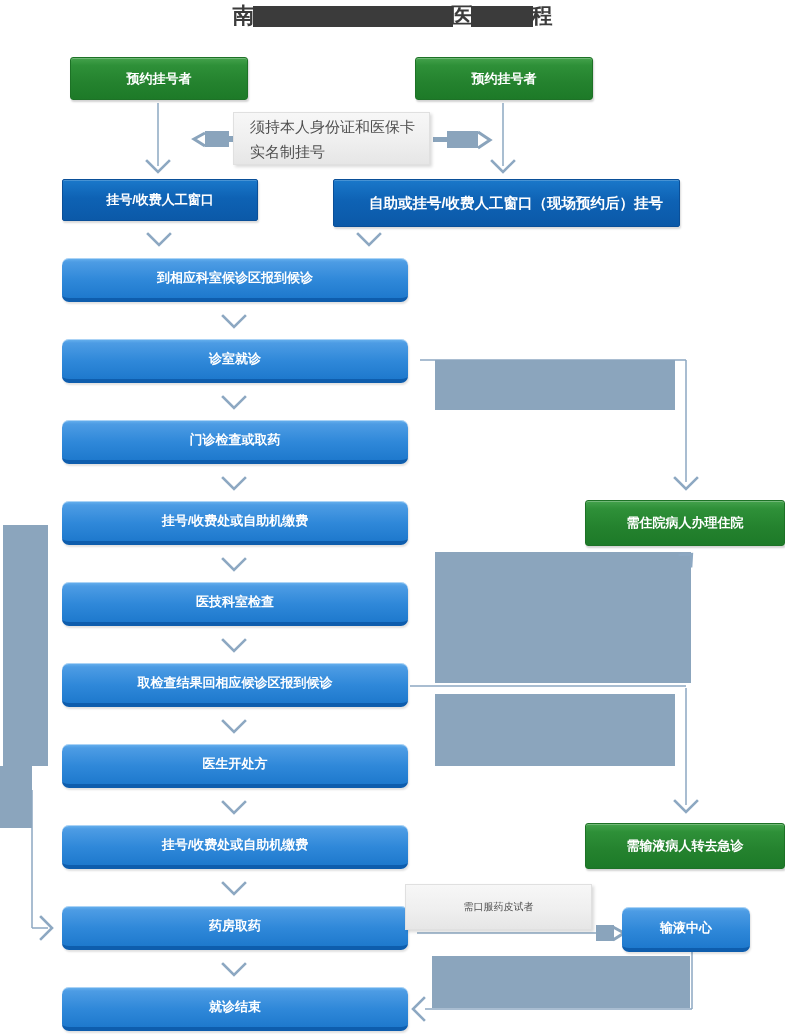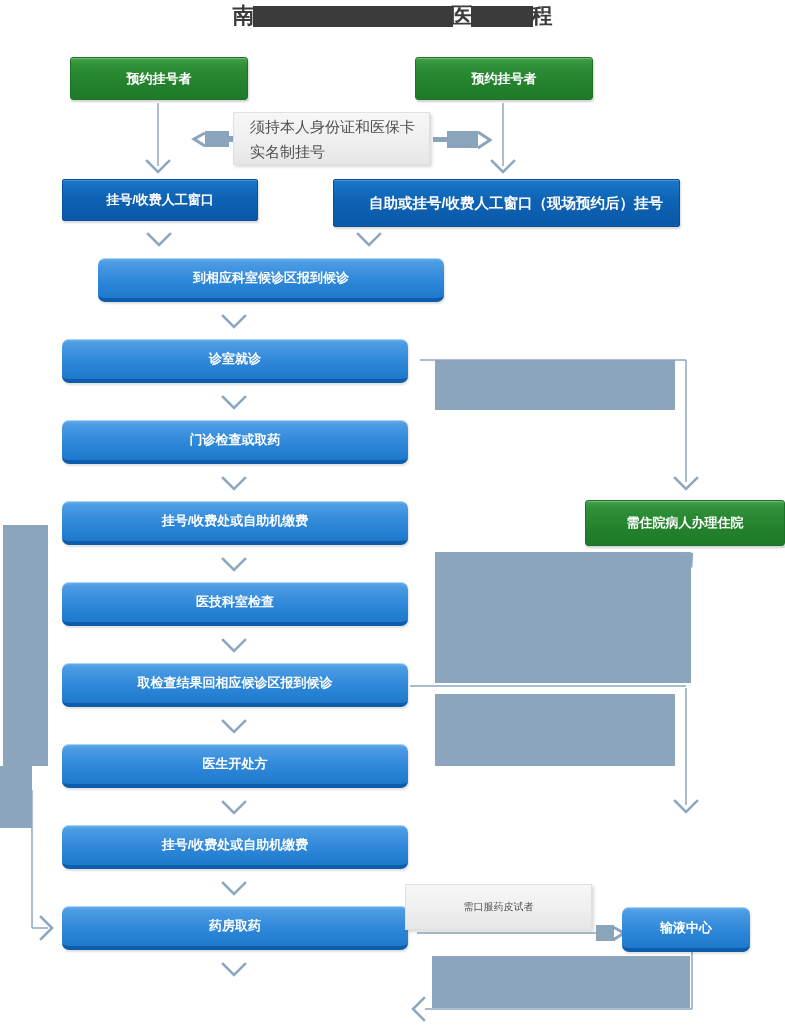--- a/index.html
+++ b/index.html
@@ -117,29 +117,31 @@
   <div class="node green" style="left:415px;top:57px;width:178px;height:43px;">预约挂号者</div>
 
   <div class="node note" id="id-note" style="left:233px;top:112px;width:197px;height:53px;font-size:15px;">
     <span>须持本人身份证和医保卡</span>
     <span>实名制挂号</span>
   </div>
 
   <div class="node darkblue" style="left:62px;top:179px;width:196px;height:42px;">挂号/收费人工窗口</div>
   <div class="node darkblue" style="left:333px;top:179px;width:347px;height:48px;font-size:14.5px;padding-left:19px;">自助或挂号/收费人工窗口（现场预约后）挂号</div>
 
-  <div class="node glossy" style="left:62px;top:258px;width:346px;height:44px;margin-left:36px;">到相应科室候诊区报到候诊</div>
+  <div class="node glossy" style="left:62px;top:258px;width:346px;height:44px;">到相应科室候诊区报到候诊</div>
   <div class="node glossy" style="left:62px;top:339px;width:346px;height:44px;">诊室就诊</div>
   <div class="node glossy" style="left:62px;top:420px;width:346px;height:44px;">门诊检查或取药</div>
   <div class="node glossy" style="left:62px;top:501px;width:346px;height:44px;">挂号/收费处或自助机缴费</div>
   <div class="node glossy" style="left:62px;top:582px;width:346px;height:44px;">医技科室检查</div>
   <div class="node glossy" style="left:62px;top:663px;width:346px;height:44px;text-align:center;">取检查结果回相应候诊区报到候诊</div>
   <div class="node glossy" style="left:62px;top:744px;width:346px;height:44px;">医生开处方</div>
   <div class="node glossy" style="left:62px;top:825px;width:346px;height:44px;">挂号/收费处或自助机缴费</div>
   <div class="node glossy" style="left:62px;top:906px;width:346px;height:44px;">药房取药</div>
+  <div class="node glossy" style="left:62px;top:987px;width:346px;height:44px;">就诊结束</div>
 
   <div class="node green" style="left:585px;top:500px;width:200px;height:46px;">需住院病人办理住院</div>
+  <div class="node green" style="left:585px;top:823px;width:200px;height:46px;">需输液病人转去急诊</div>
 
   <div class="node note" style="left:405px;top:884px;width:187px;height:46px;font-size:10px;">需口服药皮试者</div>
 
   <div class="node glossy" style="left:622px;top:907px;width:128px;height:45px;">输液中心</div>
 
 </div>
 
 </body></html>

